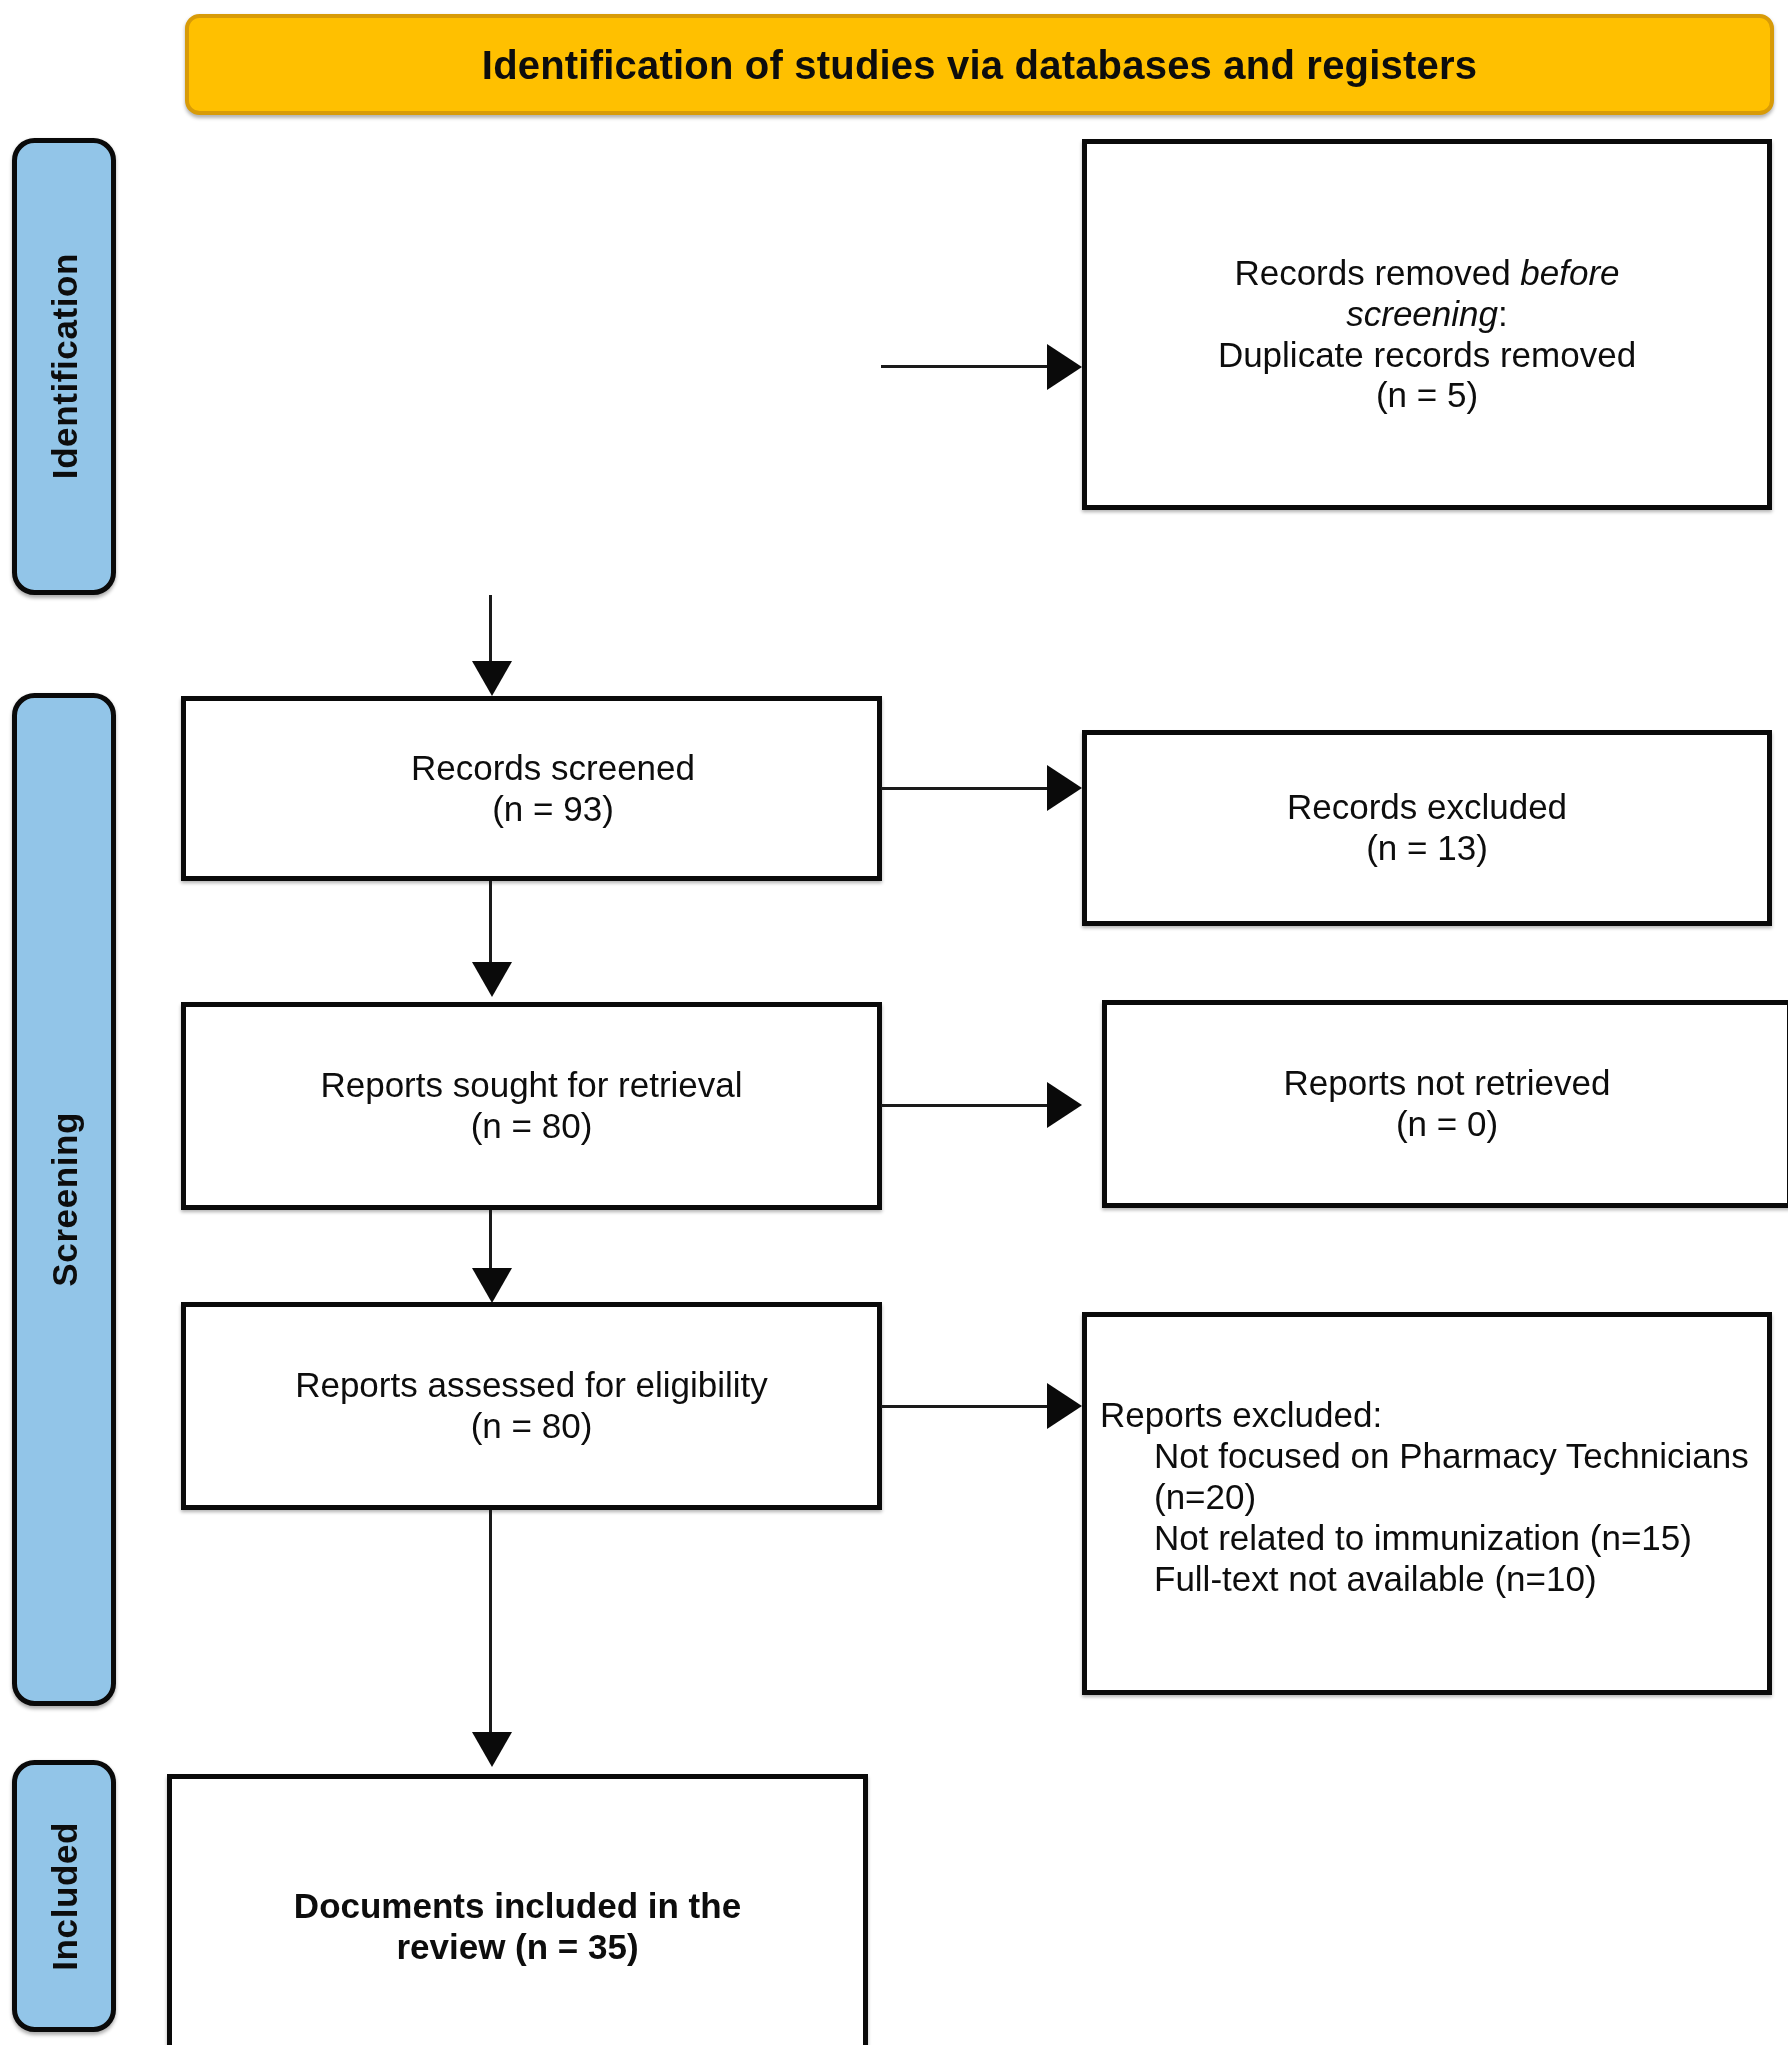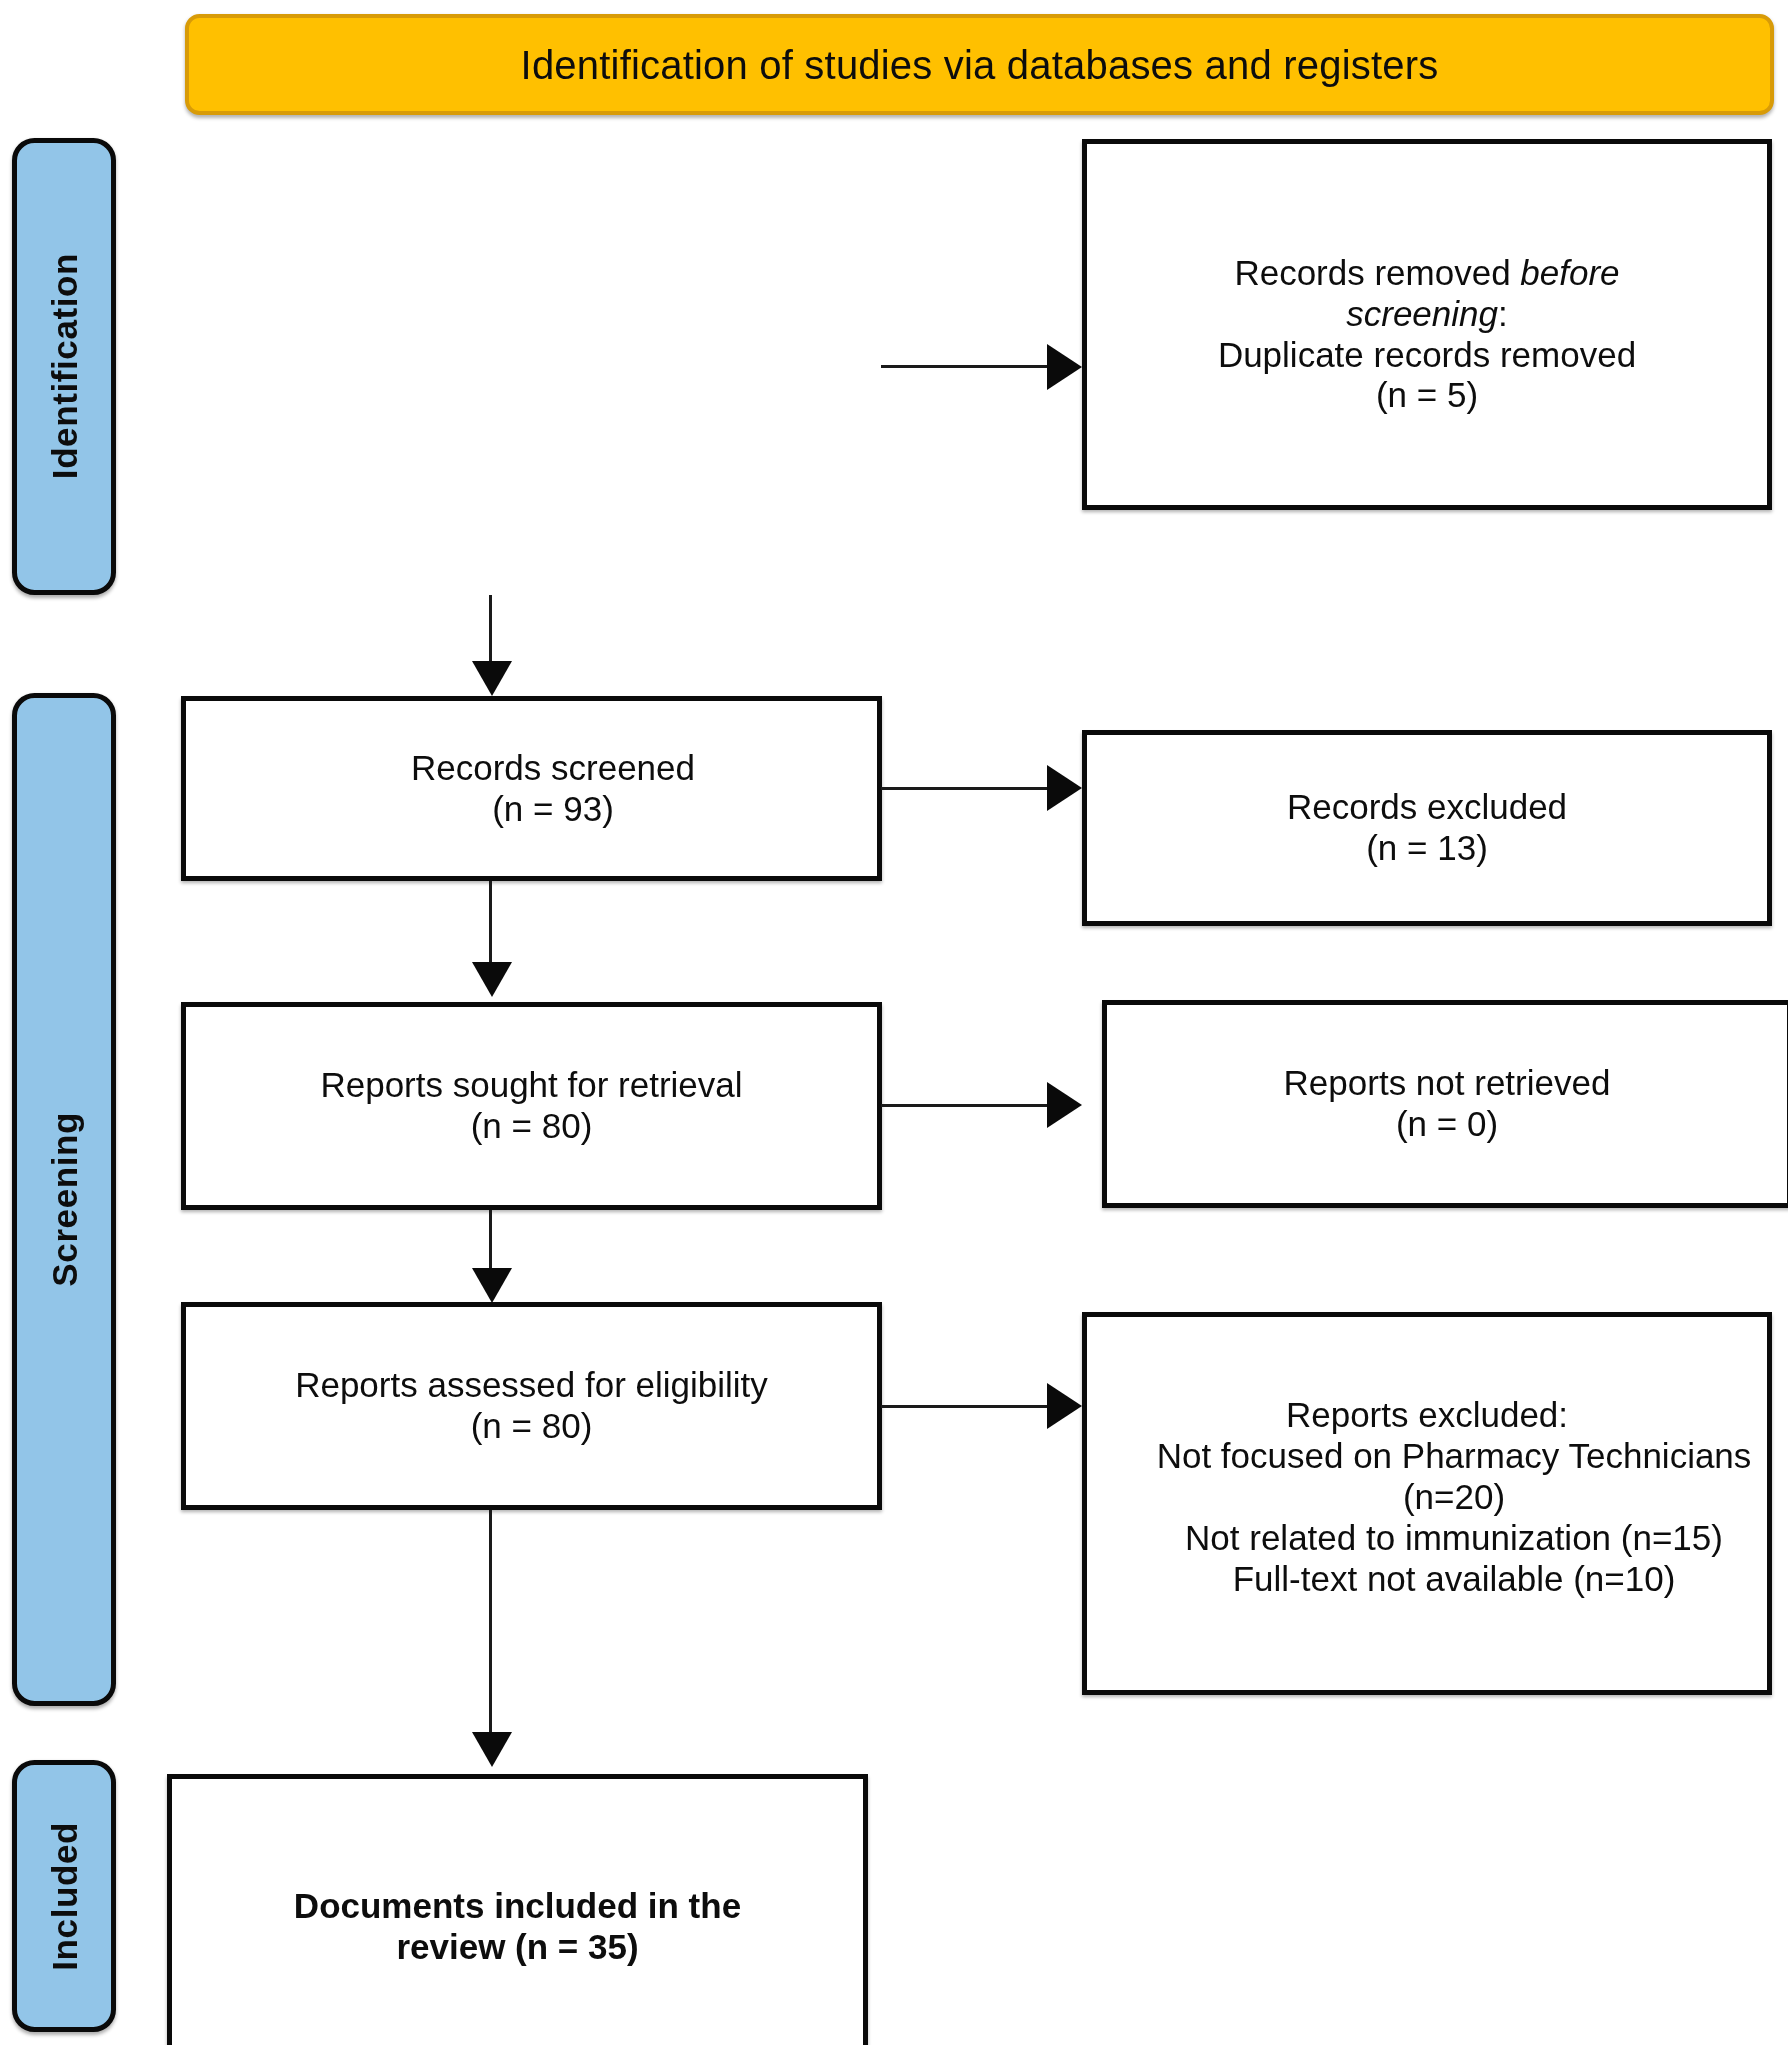--- a/index.html
+++ b/index.html
@@ -10,21 +10,21 @@
   #canvas{position:absolute;left:0;top:0;width:1788px;height:2046px;overflow:hidden;background:#fff;}
 
   
   .banner{
     position:absolute;left:185px;top:14px;width:1589px;height:101px;
     background:#FFC000;border:4.5px solid #D89B08;border-radius:14.6px;
     box-sizing:border-box;display:flex;align-items:center;justify-content:center;
     box-shadow:0 2.8px 3.9px rgba(0,0,0,0.30);
   }
   .banner-text{
-    font-size:40px;font-weight:normal;color:#0d0d0d;letter-spacing:0.2px;
+    font-size:40px;font-weight:bold;color:#0d0d0d;letter-spacing:0.2px;
     text-align:center;line-height:1.1;white-space:nowrap;
   }
 
   
   .stage{
     position:absolute;left:12.3px;width:104px;
     background:#92C5E8;border:5px solid #0a0a0a;border-radius:22.5px;
     box-sizing:border-box;display:flex;align-items:center;justify-content:center;
     box-shadow:0 2.8px 3.9px rgba(0,0,0,0.32);
   }
@@ -40,21 +40,21 @@
   
   .fbox{
     position:absolute;background:#ffffff;border:5.6px solid #0a0a0a;
     box-sizing:border-box;display:flex;align-items:center;justify-content:center;
     box-shadow:0 2.8px 3.4px rgba(0,0,0,0.30);
   }
   .fbox-text{
     font-size:35px;line-height:1.17;color:#0d0d0d;text-align:center;
     padding:0 12.3px;width:100%;box-sizing:border-box;
   }
-  .fbox-text.left{text-align:center;padding:0 13px;}
+  .fbox-text.left{text-align:left;padding:0 13px;}
   .ital{font-style:italic;}
   .indent{display:block;padding-left:54px;text-indent:0px;}
 
   
   #box-identified       {left:181px; top:139px;  width:701px; height:456px;}
   #box-removed          {left:1082px;top:139px;  width:690px; height:371px;}
   #box-screened         {left:181px; top:696px; width:701px; height:185px;padding-left:43px;}
   #box-records-excluded {left:1082px;top:730px; width:690px; height:196px;}
   #box-sought           {left:181px; top:1002px; width:701px; height:208px;}
   #box-not-retrieved    {left:1082px;top:1000px; width:690px; height:208px;margin-left:20px;}

